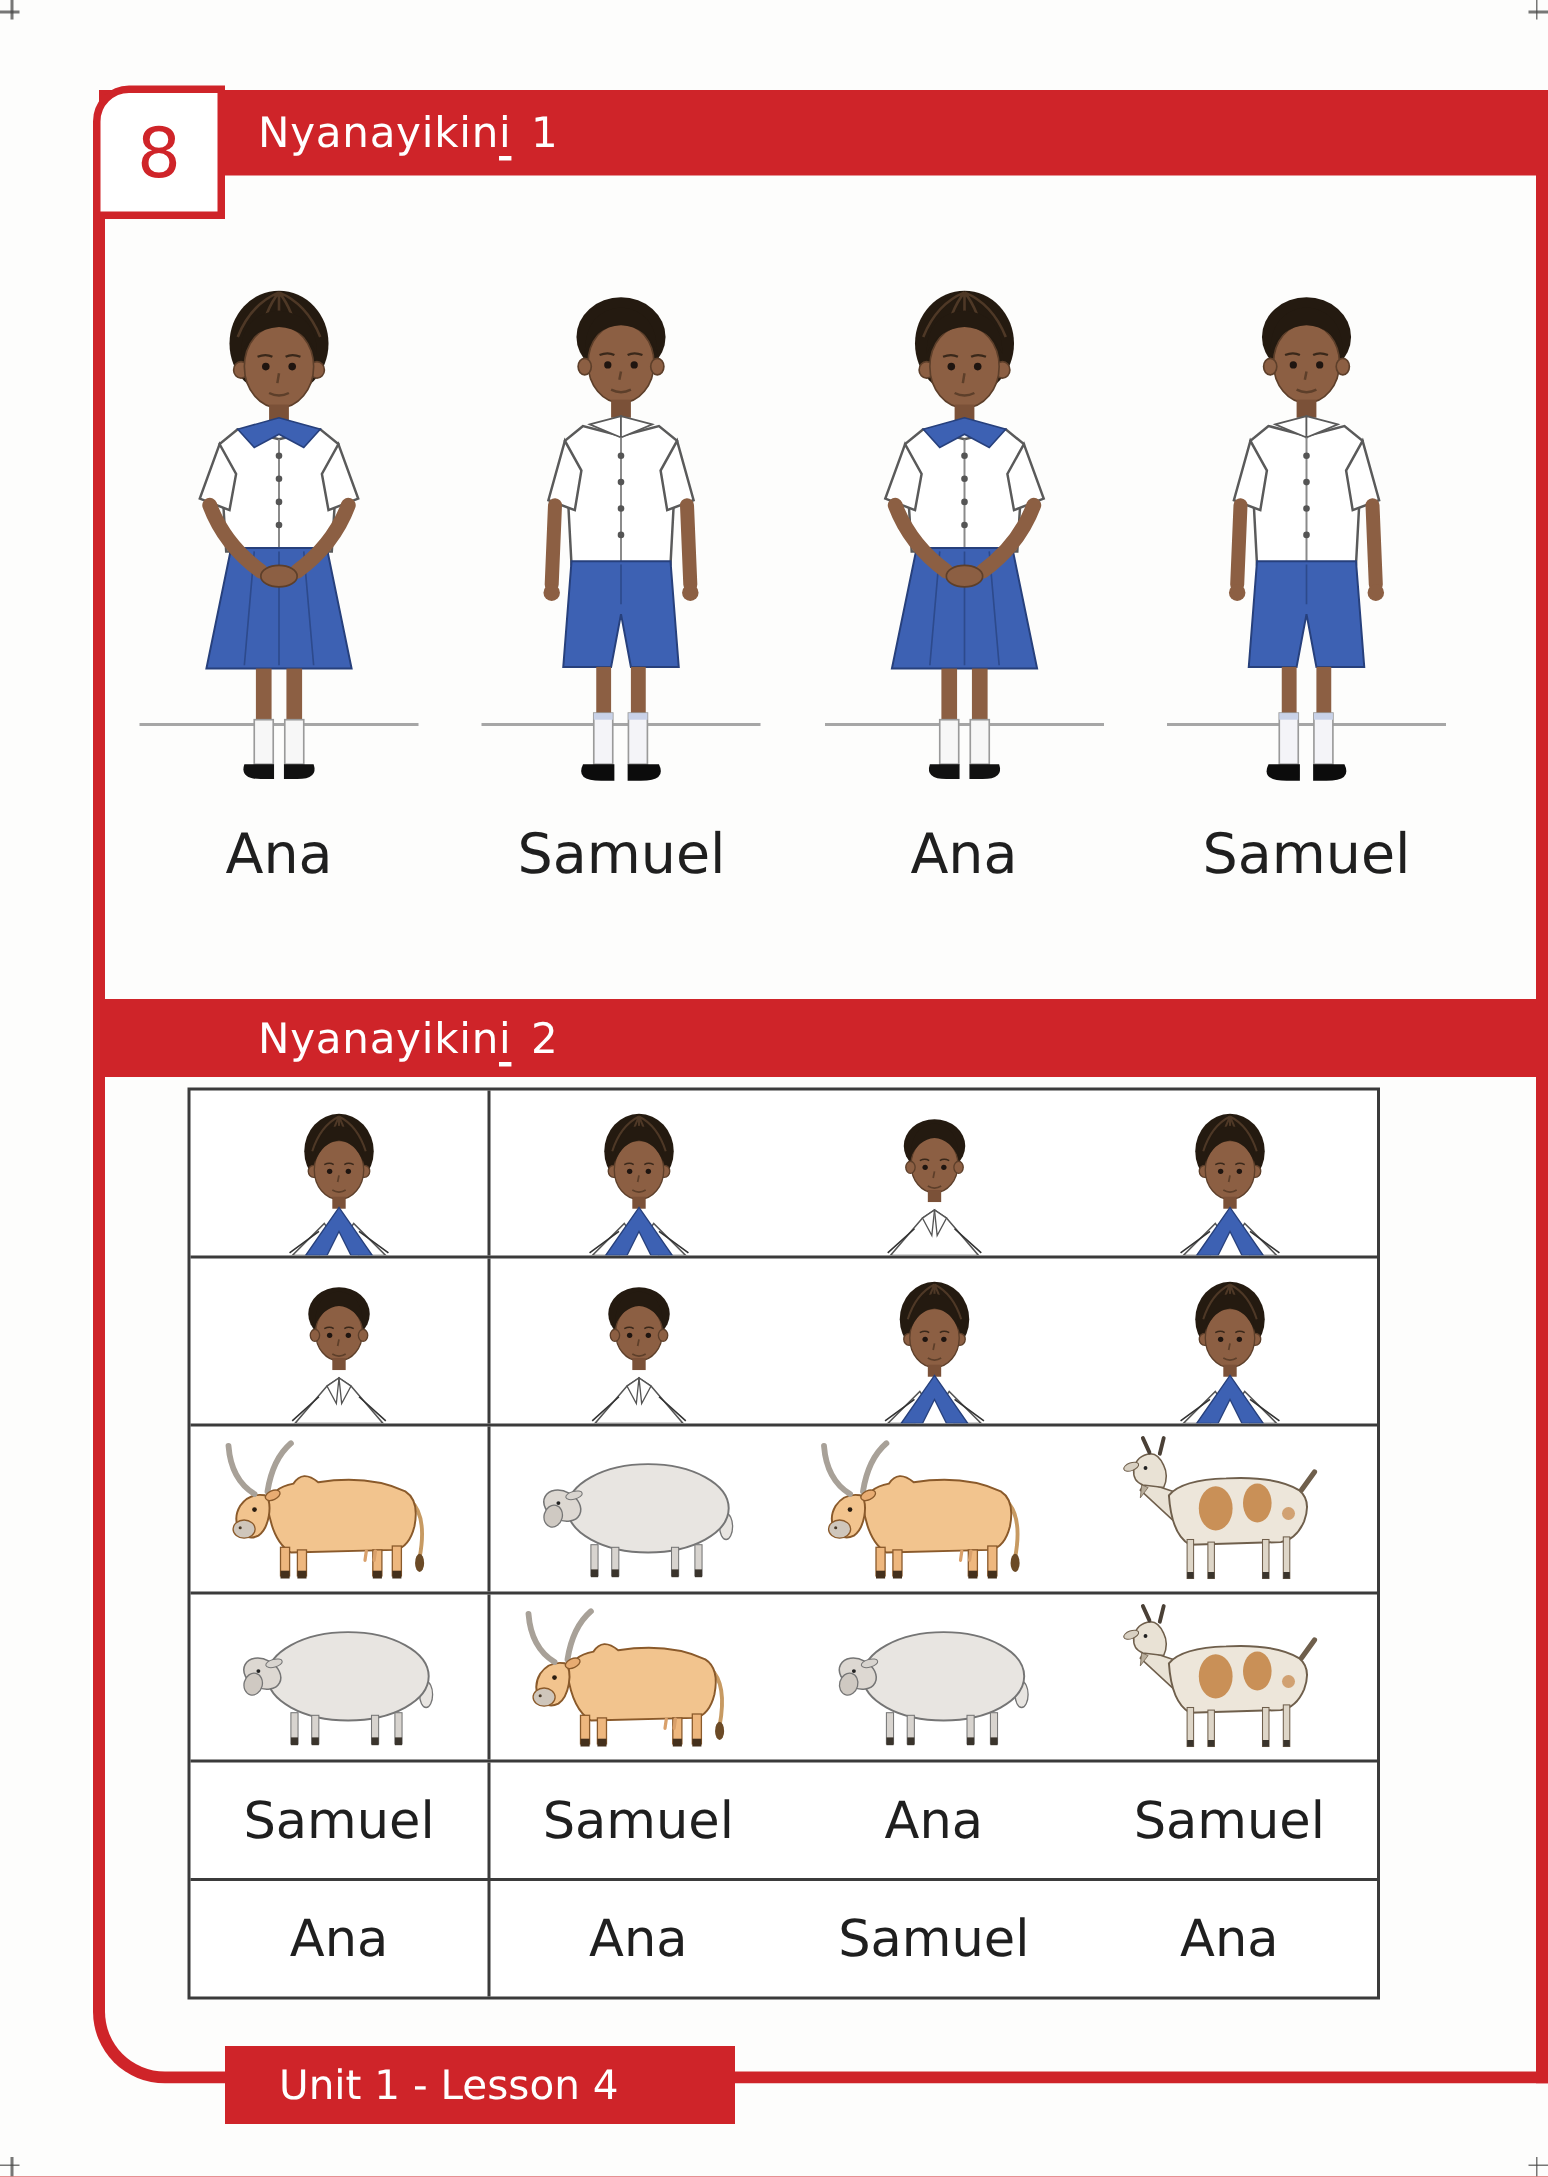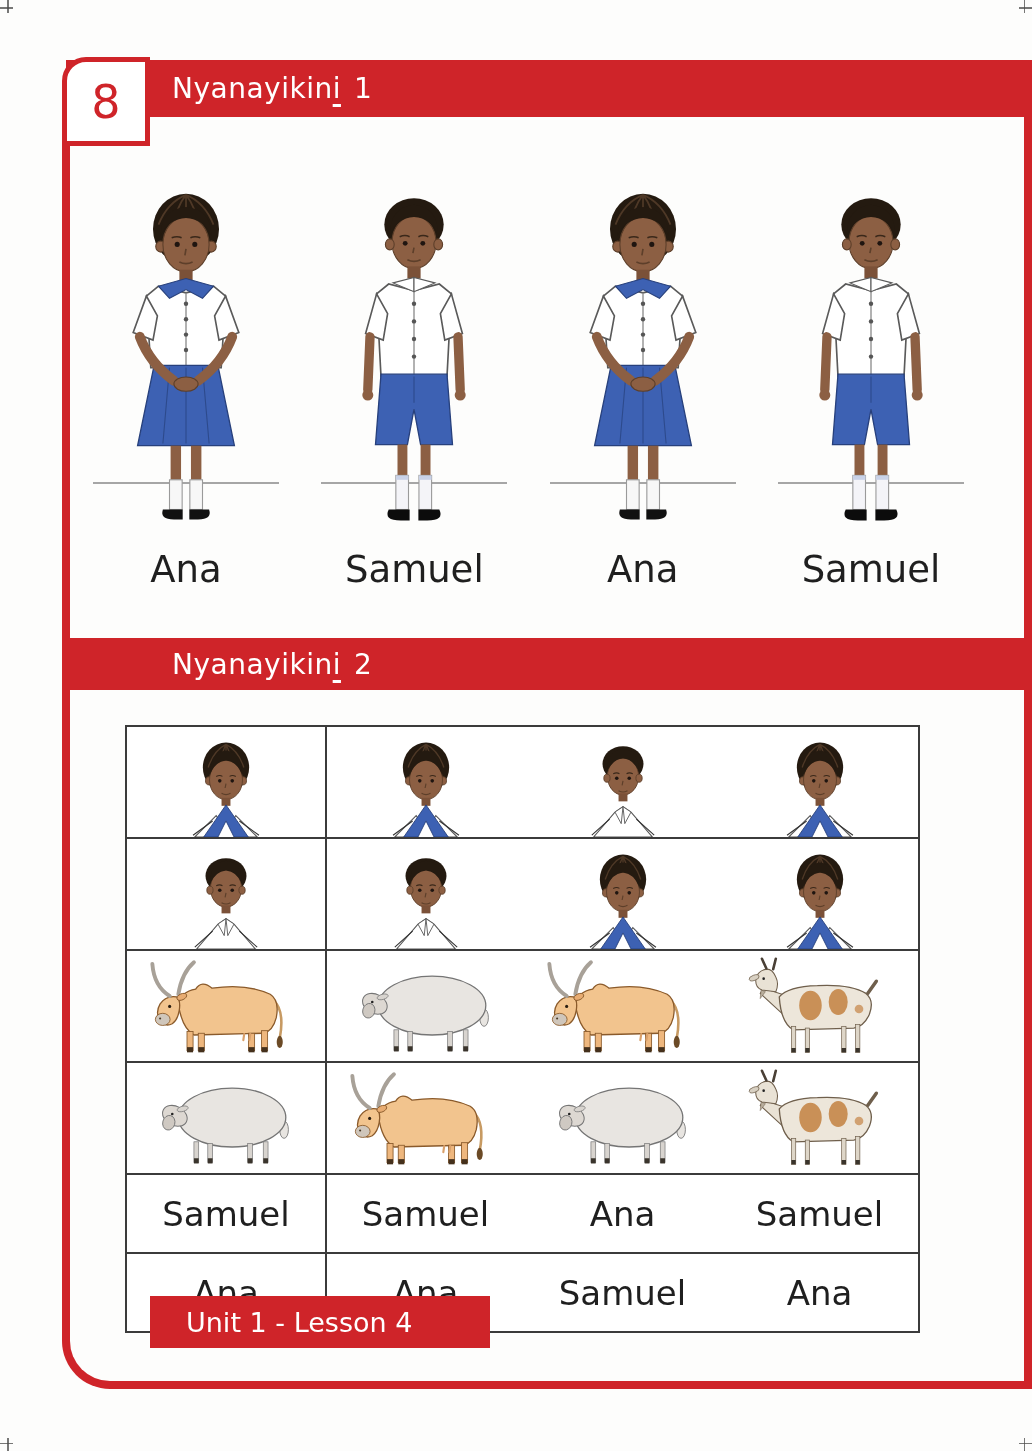--- a/index.html
+++ b/index.html
@@ -10,21 +10,21 @@
   
   .frame{
     position:absolute;left:62px;top:86px;width:970px;height:1303px;box-sizing:border-box;
     border-left:8px solid var(--red,#CF2429);
     border-right:8px solid var(--red,#CF2429);
     border-bottom:8px solid var(--red,#CF2429);
     border-bottom-left-radius:48px;
   }
   .bar{position:absolute;left:66px;width:966px;background:var(--red,#CF2429);color:#fff;display:flex;align-items:center;}
   .bar1{top:60px;height:57px;}
-  .bar2{top:638px;height:52px;}
+  .bar2{top:666px;height:52px;}
   .bar .title{margin-left:106px;font-size:28px;letter-spacing:.5px;}
   .u{text-decoration:underline;text-decoration-thickness:2.5px;text-underline-offset:6px;}
   .num1{margin-left:13px;}
 
   .numtab{
     position:absolute;left:62px;top:57px;width:88px;height:89px;background:#fff;
     border:5px solid var(--red,#CF2429);border-radius:24px 0 0 0;box-sizing:border-box;
     display:flex;align-items:center;justify-content:center;z-index:3;
   }
   .numtab .num{color:var(--red,#CF2429);font-size:46px;line-height:1;}
@@ -44,21 +44,21 @@
   .t-cell{display:flex;align-items:center;justify-content:center;box-sizing:border-box;}
   .t-cell:first-child{border-right:2px solid var(--table-border,#3B3B3B);}
   .r-img{height:110px;}
   .r-img .t-cell{align-items:flex-end;}
   .r-txt{height:77px;}
   .r-txt .t-cell{font-size:34px;color:var(--text-dark,#1F1F1F);}
   .cell-art{display:flex;align-items:flex-end;justify-content:center;}
   .art-girl-face,.art-boy-face{width:98px;height:98px;}
   .art-cow,.art-sheep,.art-goat{width:178px;height:104px;}
 
-  .footer{position:absolute;left:150px;top:1296px;width:340px;height:52px;background:var(--red,#CF2429);
+  .footer{position:absolute;left:150px;top:1364px;width:340px;height:52px;background:var(--red,#CF2429);
     color:#fff;display:flex;align-items:center;z-index:4;}
   .footer .ftext{margin-left:36px;font-size:27px;}
 
   .cropmark{position:absolute;background:#4a4a4a;opacity:.75;}
   .cm-tl-v{left:7px;top:0;width:1.5px;height:13px;}
   .cm-tl-h{left:0;top:7px;width:13px;height:1.5px;}
   .cm-tr-v{right:7px;top:0;width:1.5px;height:13px;}
   .cm-tr-h{right:0;top:7px;width:13px;height:1.5px;}
   .cm-bl-v{left:7px;bottom:0;width:1.5px;height:13px;}
   .cm-bl-h{left:0;bottom:7px;width:13px;height:1.5px;}

